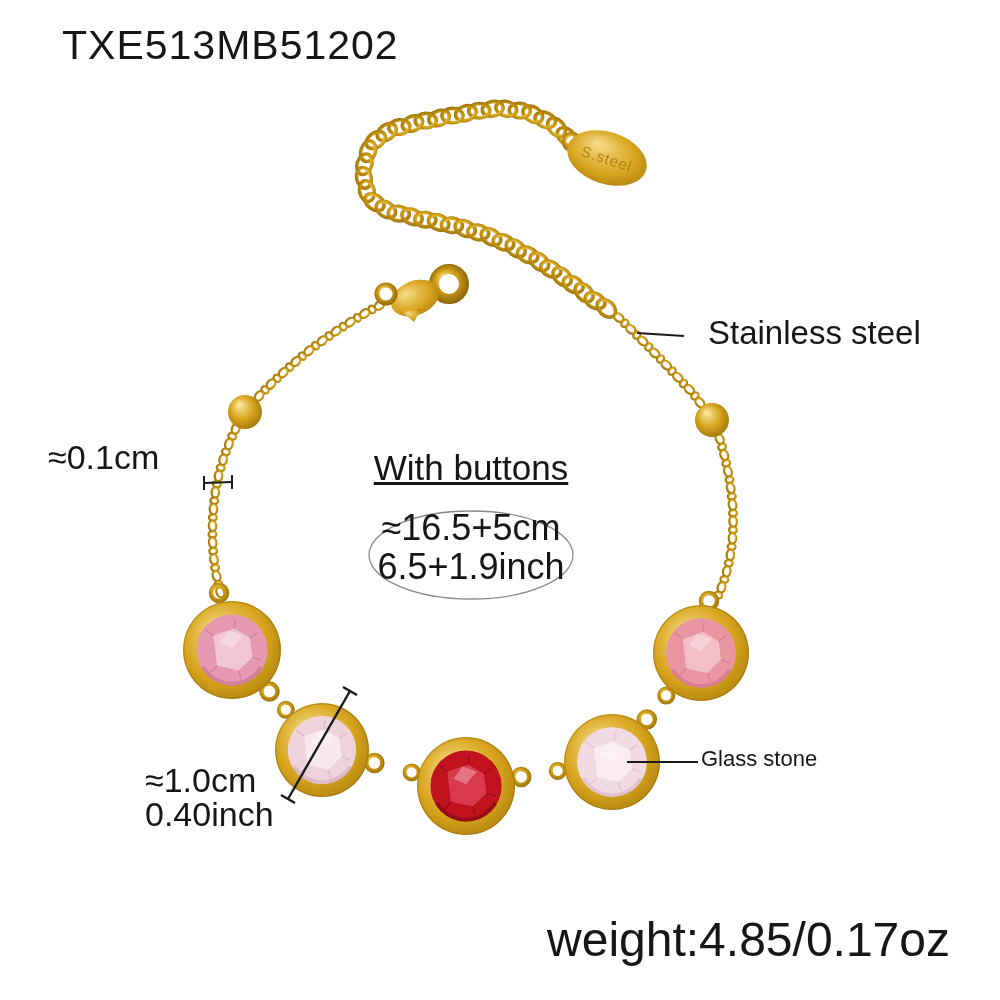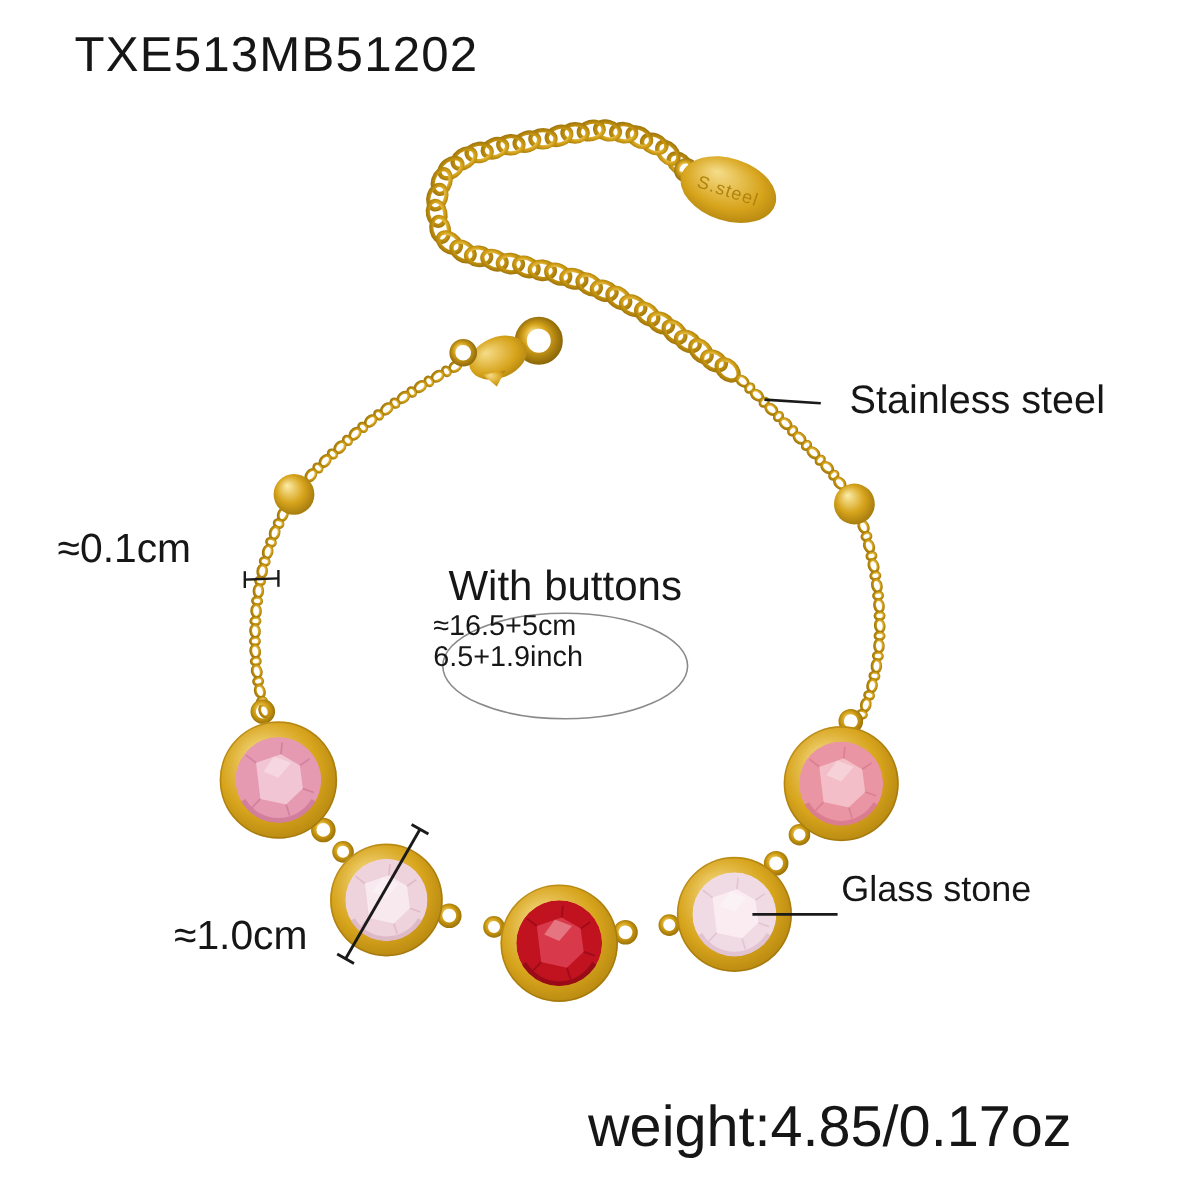--- a/index.html
+++ b/index.html
@@ -3,25 +3,25 @@
 <meta charset="utf-8">
 <style>
   html,body{margin:0;padding:0;background:#fff;}
   #page{position:relative;width:1000px;height:1000px;background:#fff;overflow:hidden;
         font-family:"Liberation Sans",sans-serif;}
   #scene{position:absolute;left:0;top:0;width:1000px;height:1000px;}
   .ann{position:absolute;color:#161616;white-space:nowrap;}
   #product-code{left:62px;top:22px;font-size:41px;letter-spacing:1px;}
   #lbl-stainless{left:708px;top:314px;font-size:33px;}
   #lbl-thickness{left:48px;top:441px;font-size:34px;line-height:0.97;}
-  #lbl-buttons{left:351px;top:469px;width:240px;text-align:center;font-size:35px;}
-  #lbl-length{left:361px;top:509px;width:220px;text-align:left;font-size:24px;line-height:1.07;}
+  #lbl-buttons{left:351px;top:448px;width:240px;text-align:center;font-size:35px;text-decoration:underline;}
+  #lbl-length{left:361px;top:509px;width:220px;text-align:center;font-size:36px;line-height:1.07;}
   #lbl-stonesize{left:145px;top:764px;font-size:34px;line-height:0.99;}
-  #lbl-glass{left:701px;top:725px;font-size:30px;}
-  #lbl-weight{left:490px;top:912px;width:460px;text-align:left;font-size:48px;}
+  #lbl-glass{left:701px;top:746px;font-size:22px;}
+  #lbl-weight{left:490px;top:912px;width:460px;text-align:right;font-size:48px;}
 </style>
 </head>
 <body>
 
 <div id="page">
 
   <svg id="scene" viewBox="0 0 1000 1000">
 
     <g>
         <ellipse cx="566.5794677734375" cy="136.4580535888672" rx="10.5" ry="7.2" fill="none" stroke="url(#gLink)" stroke-width="3.6" transform="rotate(-140.7334584138546 566.5794677734375 136.4580535888672)"></ellipse>
@@ -300,16 +300,17 @@
   <div class="ann" id="lbl-thickness">
     <div>≈0.1cm</div>
   </div>
   <div class="ann" id="lbl-buttons">With buttons</div>
   <div class="ann" id="lbl-length">
     <div>≈16.5+5cm</div>
     <div>6.5+1.9inch</div>
   </div>
   <div class="ann" id="lbl-stonesize">
     <div>≈1.0cm</div>
+    <div>0.40inch</div>
   </div>
   <div class="ann" id="lbl-glass">Glass stone</div>
   <div class="ann" id="lbl-weight">weight:4.85/0.17oz</div>
 </div>
 
 </body></html>

